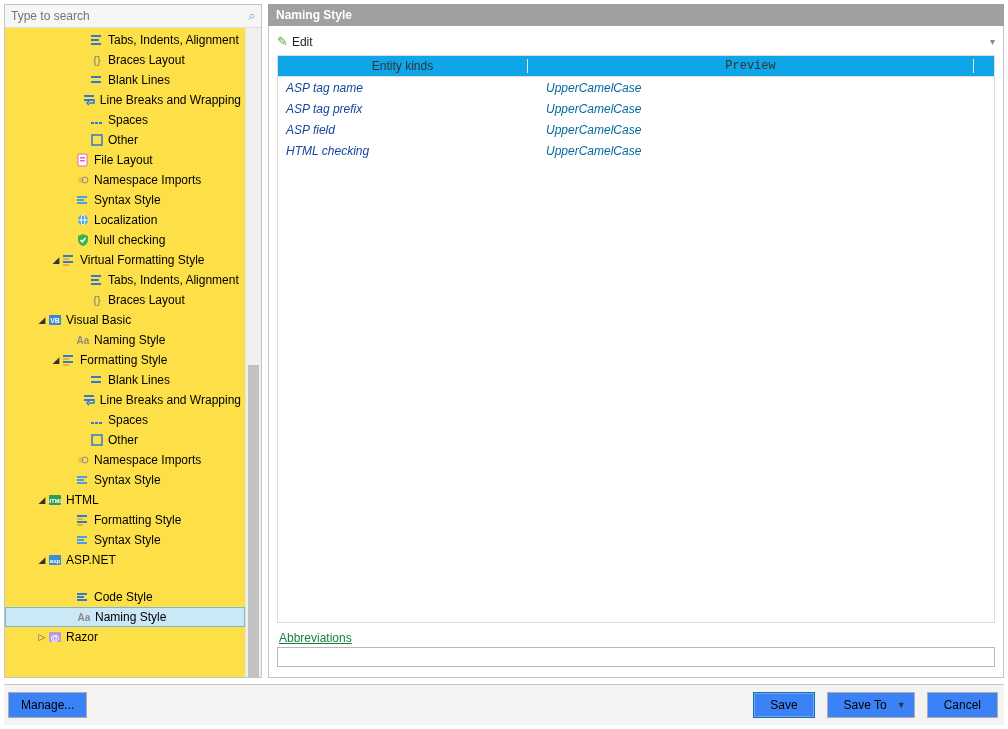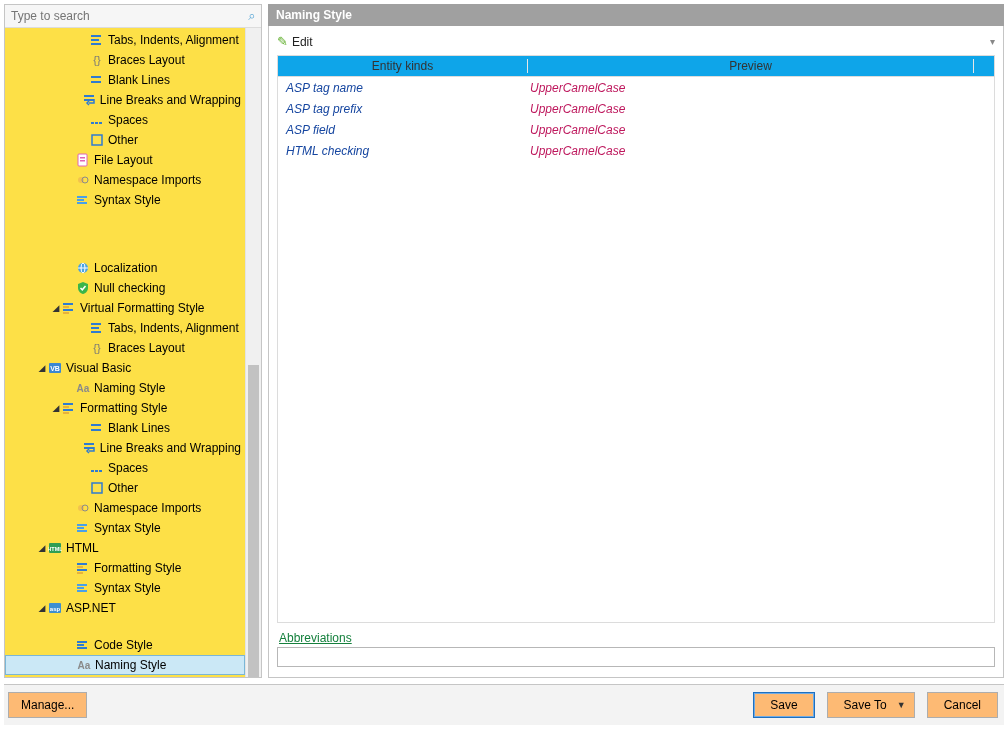--- a/index.html
+++ b/index.html
@@ -172,34 +172,34 @@
   .th {
     display: flex;
     align-items: center;
     justify-content: center;
     font-size: 12px;
     color: #333;
     border-right: 1px solid #e6e6e6;
     box-sizing: border-box;
   }
   .th.kind { width: 250px; }
-  .th.prev { flex: 1; }
+  .th.prev { flex: 1; font-family: Liberation Mono, monospace; }
   .th.pad  { width: 20px; border-right: none; }
   .tbody {
     flex: 1;
     overflow: hidden;
     font-style: italic;
   }
   .trow {
     display: flex;
     height: 21px;
     align-items: center;
   }
   .td.kind { width: 250px; color: #1646a0; padding-left: 8px; box-sizing: border-box; }
-  .td.prev { flex: 1; color: #be185d; padding-left: 2px; }
+  .td.prev { flex: 1; color: #0369a1; padding-left: 2px; margin-left: 16px; }
   .td.pad  { width: 20px; }
   .abbrev-label {
     margin-top: 8px;
     padding-left: 2px;
     color: #15803d;
     text-decoration: underline;
   }
   .abbrev-input {
     margin-top: 2px;
     border: 1px solid #b7b7b7;
@@ -215,21 +215,21 @@
     border-top: 1px solid #c5c5c5;
     margin-top: 6px;
     display: flex;
     align-items: center;
     padding: 0 6px 0 4px;
     background: #f3f3f3;
   }
   .btn {
     height: 24px;
     padding: 0 16px;
-    background: #fdba74;
+    background: #3b82f6;
     border: 1px solid #adadad;
     font-size: 12px;
     display: inline-flex;
     align-items: center;
     justify-content: center;
     cursor: default;
   }
   .btn.save {
     border: 1px solid #1e6fbf;
     box-shadow: inset 0 0 0 1px #6faae3;
@@ -340,21 +340,21 @@
               <span class="toggle "></span>
               <span class="icon">
                 <svg width="14" height="14" viewBox="0 0 14 14">
                   <rect x="1" y="3" width="10" height="2" fill="#49a0e8"></rect>
                   <rect x="1" y="6" width="7" height="2" fill="#49a0e8"></rect>
                   <rect x="1" y="9" width="10" height="2" fill="#49a0e8"></rect>
                 </svg>
               </span>
               <span class="node-label">Syntax Style</span>
             </div>
-            <div class="node" style="padding-left: 60px; margin-top: 48px;">
+            <div class="node" style="padding-left: 60px;">
               <span class="toggle "></span>
               <span class="icon">
                 <svg width="14" height="14" viewBox="0 0 14 14">
                   <circle cx="7" cy="7" r="5" fill="#4aa3e0"></circle>
                   <ellipse cx="7" cy="7" rx="2" ry="5" fill="none" stroke="#fff" stroke-width="1"></ellipse>
                   <line x1="2" y1="7" x2="12" y2="7" stroke="#fff"></line>
                 </svg>
               </span>
               <span class="node-label">Localization</span>
             </div>

